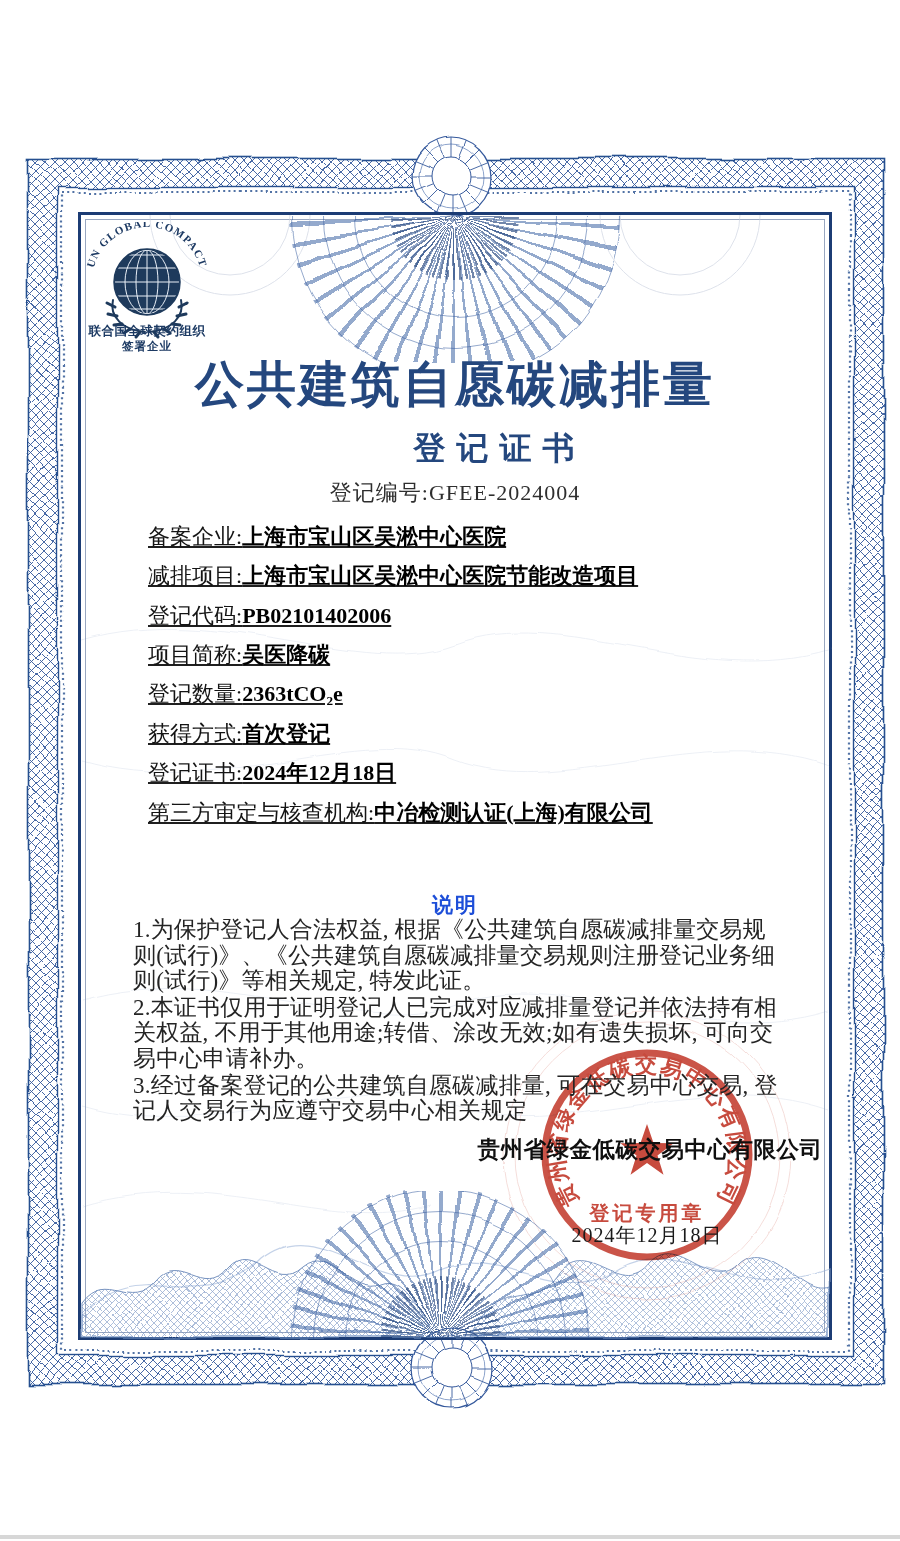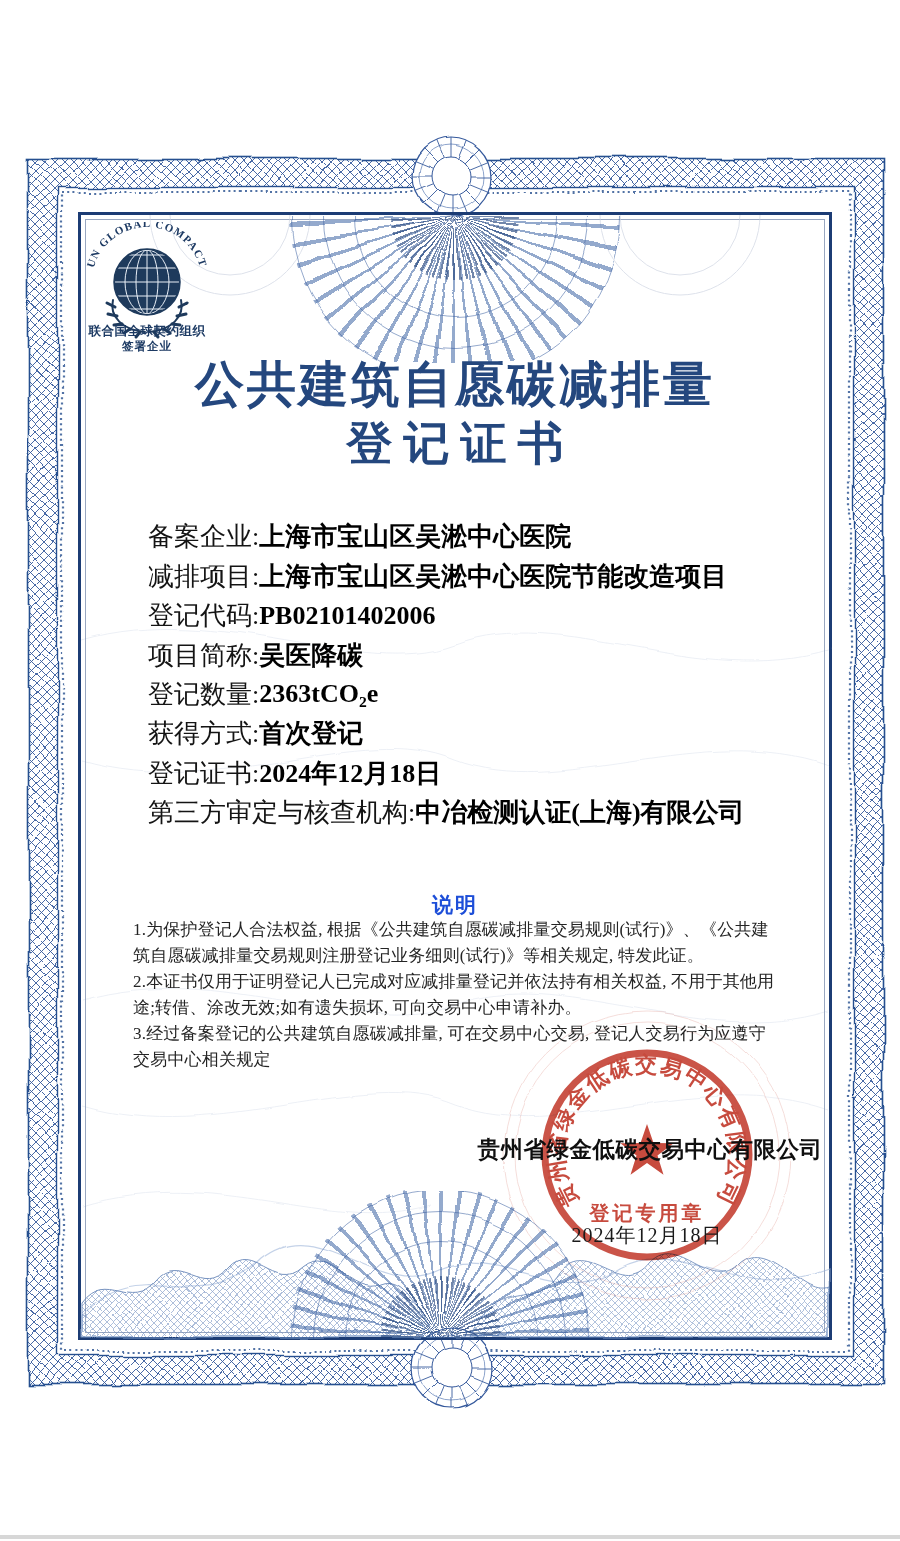--- a/index.html
+++ b/index.html
@@ -5,28 +5,28 @@
   html,body{margin:0;padding:0;background:#ffffff;}
   #page{position:relative;width:900px;height:1541px;background:#ffffff;overflow:hidden;
         font-family:"Liberation Serif","DejaVu Serif",serif;color:#1f1f1f;}
   #bg{position:absolute;left:0;top:0;z-index:1;}
   .rosette{position:absolute;overflow:hidden;z-index:1;filter:url(#wavy);pointer-events:none;}
   .disc{position:absolute;border-radius:50%;}
   .ring{position:absolute;border-radius:50%;border:1.3px solid rgba(45,85,155,.5);}
   .abs{position:absolute;z-index:3;}
   .centered{left:79px;width:752px;text-align:center;}
   #title1{top:352px;font-size:49px;font-weight:bold;color:#24477e;letter-spacing:3px;}
-  #title2{top:413px;font-size:46px;font-weight:bold;color:#24477e;letter-spacing:11px;text-indent:11px;}
+  #title2{top:427px;font-size:32px;font-weight:bold;color:#24477e;letter-spacing:11px;text-indent:11px;padding-left:39px;}
   #regno{top:478px;font-size:22px;color:#2e2e2e;letter-spacing:1px;}
   #fields{left:148px;top:517px;width:660px;}
-  .row{height:39.45px;display:flex;align-items:center;font-size:26px;white-space:nowrap;}
+  .row{height:39.45px;display:flex;align-items:center;font-size:22px;white-space:nowrap;text-decoration:underline;}
   .flabel{font-weight:400;color:#141414;}
   .fvalue{font-weight:700;color:#000000;}
   #notes-heading{top:891px;font-size:21px;font-weight:bold;color:#1d4ed8;letter-spacing:2px;}
-  #notes{left:133px;top:917px;width:650px;font-size:17px;line-height:25.6px;color:#242424;letter-spacing:.2px;}
+  #notes{left:133px;top:917px;width:650px;font-size:23px;line-height:25.6px;color:#242424;letter-spacing:.2px;}
   #notes p{margin:0 0 1px 0;}
   #seal{left:534px;top:1042px;width:226px;height:226px;z-index:2;mix-blend-mode:multiply;opacity:.92;}
   #company{top:1134px;left:650px;transform:translateX(-50%);white-space:nowrap;
            font-size:22.5px;font-weight:bold;color:#0f0f0f;letter-spacing:.5px;z-index:4;}
   #issue-date{top:1222px;left:647px;transform:translateX(-50%);white-space:nowrap;
            font-size:20px;color:#1a1a1a;letter-spacing:1px;z-index:4;}
   #bottom-edge{position:absolute;left:0;top:1535px;width:900px;height:4px;background:#d7d7d7;z-index:1;}
 </style>
 </head>
 <body>
@@ -143,20 +143,23 @@
           <path d="M69,110 l4,5"></path>
       </g>
     </g>
     <text x="62" y="113" text-anchor="middle" font-size="12.5" font-weight="bold" fill="#1c3a63" letter-spacing="0.5">联合国全球契约组织</text>
     <text x="62" y="128" text-anchor="middle" font-size="11.5" font-weight="bold" fill="#1c3a63" letter-spacing="1">签署企业</text>
   </svg>
 
   <div id="title1" class="abs centered">公共建筑自愿碳减排量</div>
   <div id="title2" class="abs centered">登记证书</div>
 
+  <div id="regno" class="abs centered">
+    <span>登记编号:</span><span>GFEE-2024004</span>
+  </div>
 
   <div id="fields" class="abs">
     <div class="row">
       <span class="flabel">备案企业:</span>
       <span class="fvalue">上海市宝山区吴淞中心医院</span>
     </div>
     <div class="row">
       <span class="flabel">减排项目:</span>
       <span class="fvalue">上海市宝山区吴淞中心医院节能改造项目</span>
     </div>

